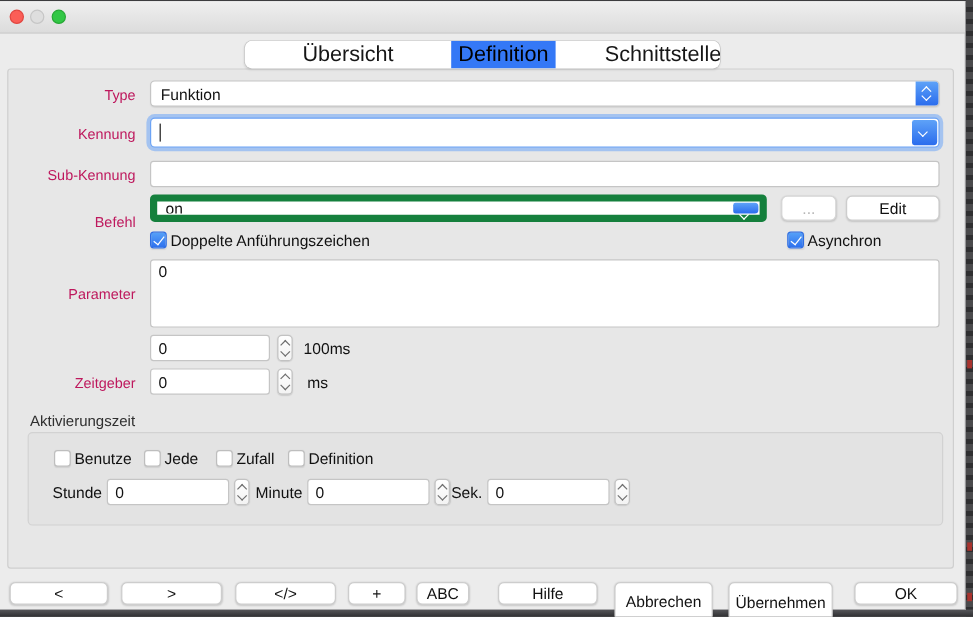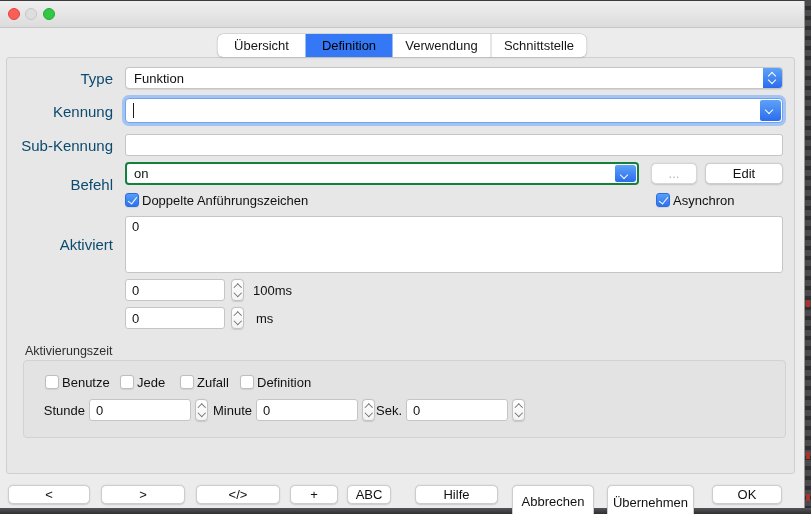--- a/index.html
+++ b/index.html
@@ -35,37 +35,37 @@
   .light.gray  { left:25px; background:#dedede; border:1px solid #c6c6c6; }
   .light.green { left:43px; background:#32c745; border:1px solid #27a835; }
   
   .tabs {
     position:absolute; top:33px; left:50%; transform:translateX(-50%);
     height:23px; display:flex; background:#ffffff; border-radius:6px;
     box-shadow:0 0 0 0.5px #bfbfbf, 0 1px 2px rgba(0,0,0,.12); overflow:hidden; z-index:5;
   }
   .seg {
     display:flex; align-items:center; justify-content:center;
-    font-size:13px; color:#161616; border-right:1px solid #cccccc; box-sizing:border-box; cursor:default;
+    font-size:18px; color:#161616; border-right:1px solid #cccccc; box-sizing:border-box; cursor:default;margin-left:42px;
   }
   .seg:last-child { border-right:none; }
   .seg.noR { border-right:none; }
   .seg.active { background:#3478f6; color:#000000; border-right:none; border-radius:0; }
   
   .pane {
     position:absolute; left:6px; top:56px; width:789px; height:417px;
     background:#e7e7e7; border:1px solid #cfcfcf; border-radius:3px; box-sizing:border-box;
   }
   .gbox {
     position:absolute; left:23px; top:359px; width:763px; height:78px;
     background:#e3e3e3; border:1px solid #d2d2d2; border-radius:4px; box-sizing:border-box;
   }
   .glabel { position:absolute; left:25px; top:343px; font-size:12.5px; color:#2f2f2f; }
   
-  .lbl { position:absolute; left:0; width:113px; text-align:right; font-size:15px; color:#0c4a6e; line-height:16px; }
+  .lbl { position:absolute; left:0; width:113px; text-align:right; font-size:12px; color:#be185d; line-height:16px; }
   .unit { position:absolute; font-size:13px; color:#111; line-height:16px; }
   
   .tf {
     position:absolute; background:#fff; border:1px solid #c5c5c5; border-radius:3px;
     box-sizing:border-box; font-family:"Liberation Sans",sans-serif; font-size:13px; color:#111;
     padding:0 6px; outline:none;
   }
   textarea.tf { resize:none; padding:2px 6px; line-height:16px; }
   
   .popup {
@@ -73,21 +73,21 @@
     background:#fff; border:1px solid #c5c5c5; border-radius:4px; box-sizing:border-box;
     box-shadow:0 0.5px 1px rgba(0,0,0,.08);
   }
   .popup-val { position:absolute; left:8px; top:3px; font-size:13px; color:#111; }
   .popup-btn {
     position:absolute; right:0; top:0; bottom:0; width:19px;
     background:linear-gradient(#5ea2f8,#2a6ced); border-radius:0 3px 3px 0;
   }
   
   .combo {
-    position:absolute; background:#fff; border:2px solid #15803d; border-radius:4px; box-sizing:border-box;
+    position:absolute; background:#fff; border:6px solid #15803d; border-radius:4px; box-sizing:border-box;
   }
   .combo.focused { border:1px solid #6ca3f5; box-shadow:0 0 0 3px rgba(110,165,248,.55); }
   .combo input {
     position:absolute; left:7px; top:1px; right:26px; bottom:1px; border:none; outline:none;
     font-family:"Liberation Sans",sans-serif; font-size:13px; color:#111; background:transparent; padding:0;
   }
   .combo-btn {
     position:absolute; right:1px; top:1px; bottom:1px; width:21px;
     background:linear-gradient(#5ea2f8,#2a6ced); border-radius:2px 3px 3px 2px;
   }
@@ -138,21 +138,20 @@
 
   <div class="titlebar">
     <span class="light red"></span>
     <span class="light gray"></span>
     <span class="light green"></span>
   </div>
 
   <div class="tabs">
     <div class="seg noR" style="width:88px;">Übersicht</div>
     <div class="seg active" style="width:87px;">Definition</div>
-    <div class="seg" style="width:99px;">Verwendung</div>
     <div class="seg" style="width:95px;">Schnittstelle</div>
   </div>
 
   <div class="pane"></div>
 
   <div class="lbl" style="top:70px;">Type</div>
   <div class="popup">
     <span class="popup-val">Funktion</span>
     <span class="popup-btn">
       <span class="chv pop-up"></span>
@@ -180,30 +179,31 @@
       </span>
   </div>
   <div class="btn disabled" style="left:651px; top:162px; width:46px; height:21px;">...</div>
   <div class="btn" style="left:705px; top:162px; width:78px; height:21px;">Edit</div>
 
   <span class="cb checked" style="left:125px; top:192px;"></span>
   <span class="cblbl" style="left:142px; top:192px;">Doppelte Anführungszeichen</span>
   <span class="cb checked" style="left:656px; top:192px;"></span>
   <span class="cblbl" style="left:673px; top:192px;">Asynchron</span>
 
-  <div class="lbl" style="top:236px;">Aktiviert</div>
+  <div class="lbl" style="top:236px;">Parameter</div>
   <textarea class="tf" style="left: 125px; top: 215px; width: 658px; height: 57px;">0</textarea>
 
   <input class="tf" style="left: 125px; top: 278px; width: 100px; height: 22px;" value="0">
   <span class="stepper" style="left:231px; top:278px;">
     <span class="chv gray g-up"></span>
       <span class="chv gray g-dn"></span>
   </span>
   <span class="unit" style="left:253px; top:282px;">100ms</span>
 
+  <div class="lbl" style="top:310px;">Zeitgeber</div>
   <input class="tf" style="left: 125px; top: 306px; width: 100px; height: 22px;" value="0">
   <span class="stepper" style="left:231px; top:306px;">
     <span class="chv gray g-up"></span>
       <span class="chv gray g-dn"></span>
   </span>
   <span class="unit" style="left:256px; top:310px;">ms</span>
 
   <div class="glabel">Aktivierungszeit</div>
   <div class="gbox"></div>
 
@@ -238,15 +238,15 @@
   </span>
 
   <div class="btn" style="left:8px;   top:484px; width:82px; height:19px;">&lt;</div>
   <div class="btn" style="left:101px; top:484px; width:84px; height:19px;">&gt;</div>
   <div class="btn" style="left:196px; top:484px; width:84px; height:19px;">&lt;/&gt;</div>
   <div class="btn" style="left:290px; top:484px; width:48px; height:19px;">+</div>
   <div class="btn" style="left:347px; top:484px; width:44px; height:19px;">ABC</div>
   <div class="btn" style="left:415px; top:484px; width:83px; height:19px;">Hilfe</div>
   <div class="btn" style="left:512px; top:484px; width:82px; height:33px;">Abbrechen</div>
   <div class="btn" style="left:607px; top:484px; width:87px; height:34px;">Übernehmen</div>
-  <div class="btn" style="left:712px; top:484px; width:70px; height:19px;">OK</div>
+  <div class="btn" style="left:712px; top:484px; width:86px; height:19px;">OK</div>
 
 </div>
 
 </body></html>

